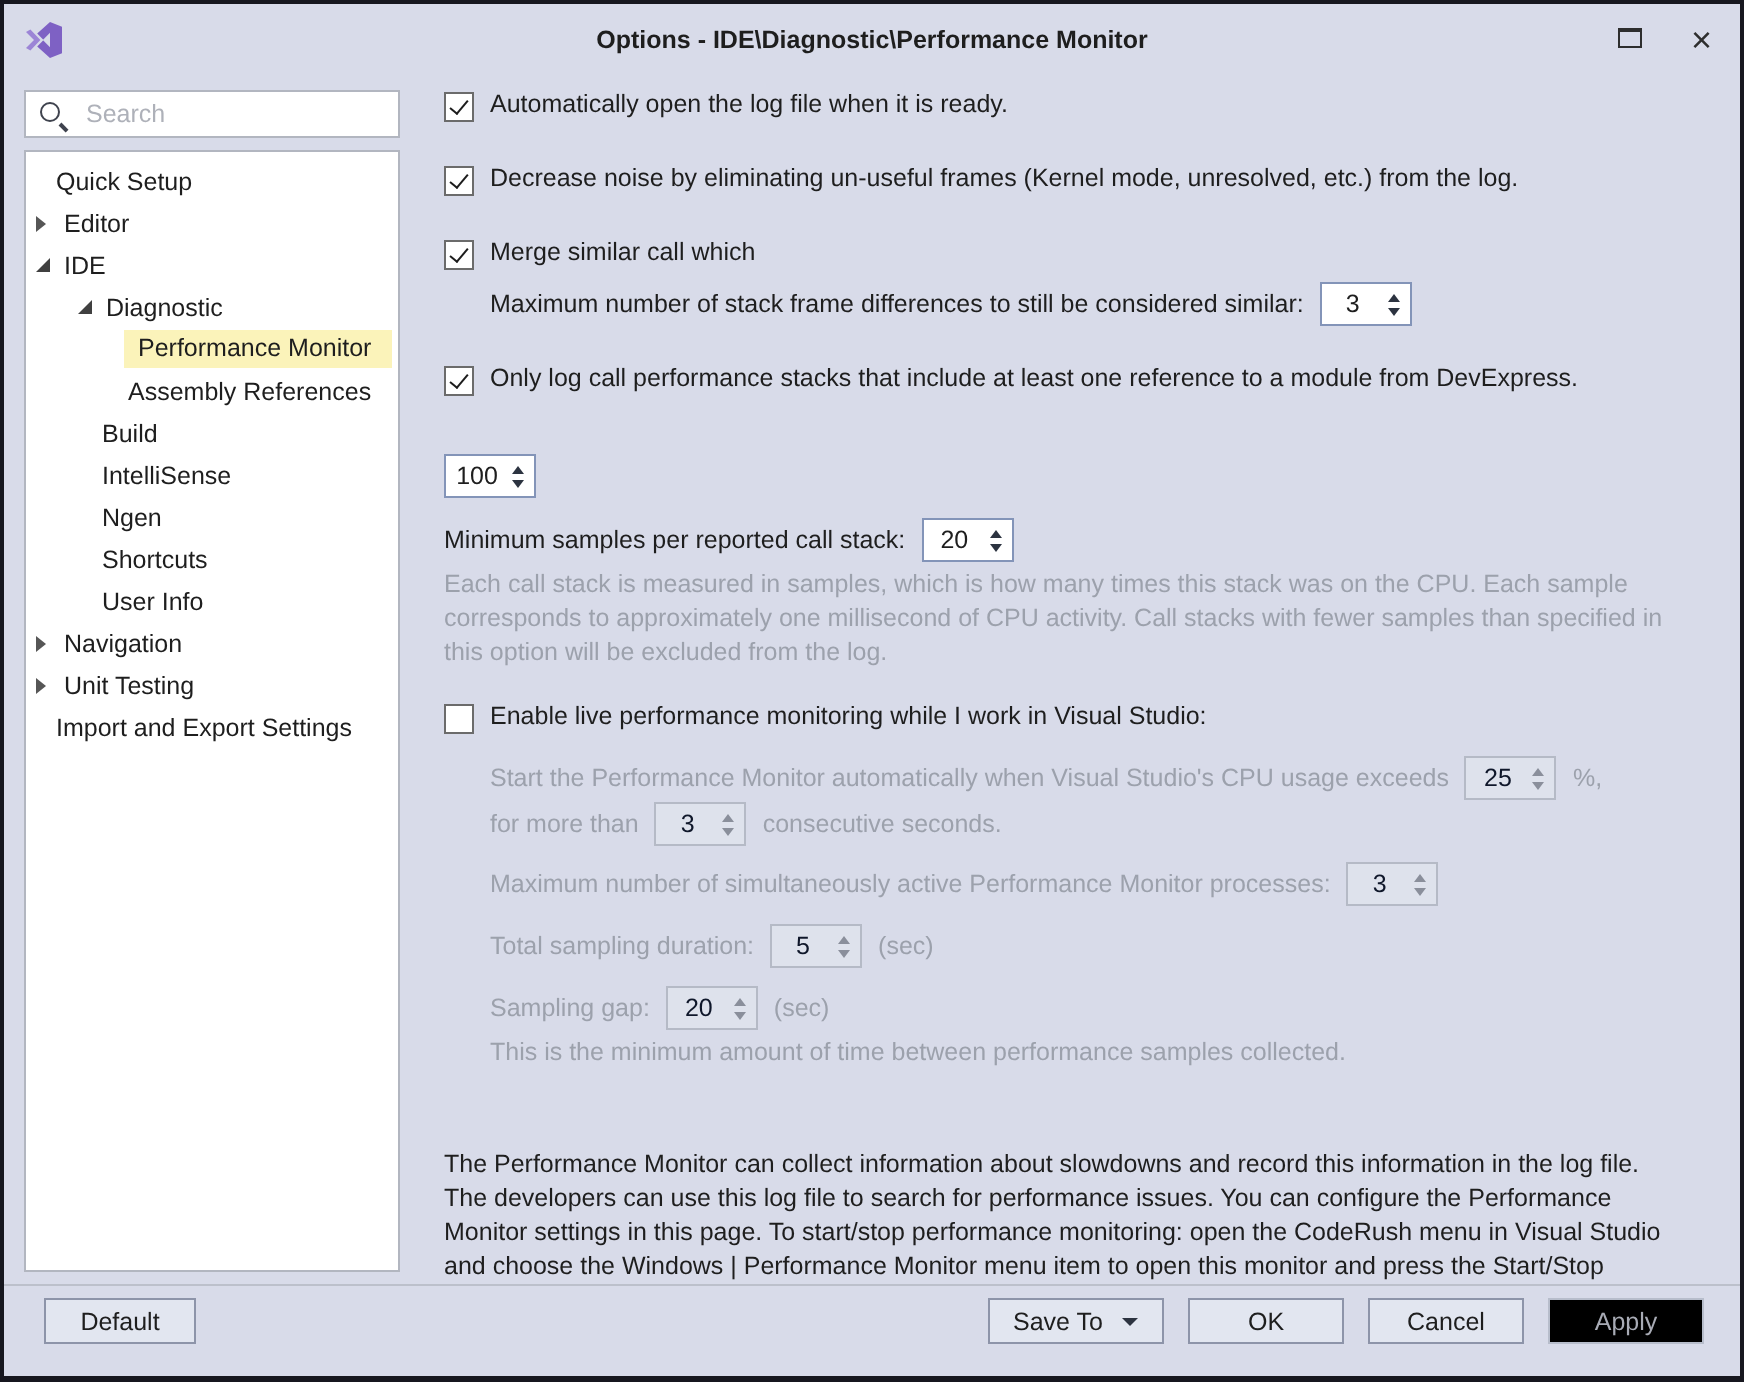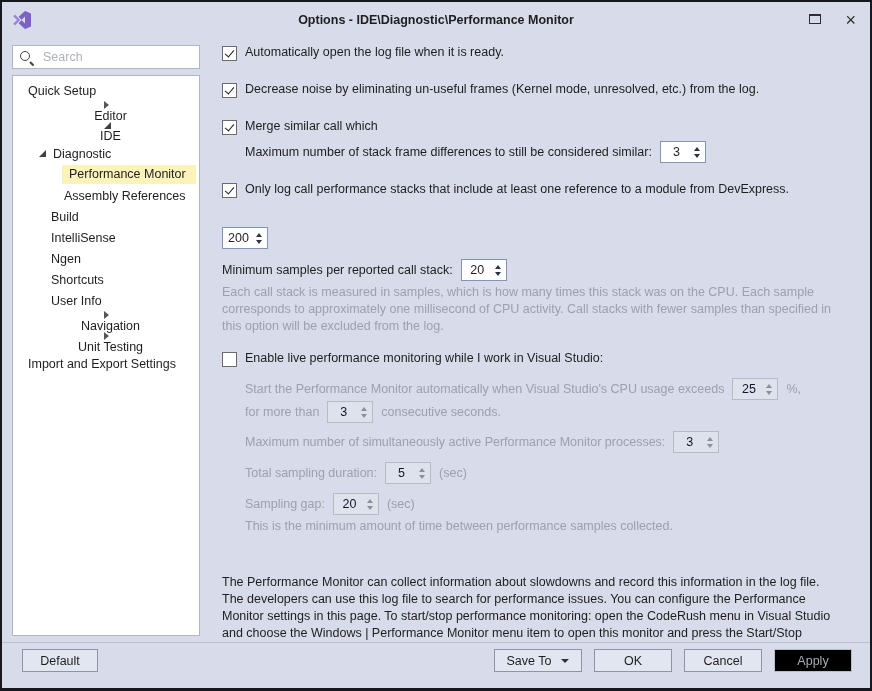--- a/index.html
+++ b/index.html
@@ -28,21 +28,21 @@
   .searchbox input::placeholder{color:#aeb1b9;}
   .mag{position:relative;width:15px;height:15px;flex:none;}
   .mag::before{content:"";position:absolute;left:1px;top:1px;width:8px;height:8px;border:1.6px solid #3f434e;border-radius:50%;}
   .mag::after{content:"";position:absolute;left:11px;top:11px;width:5px;height:2px;background:#3f434e;transform:rotate(45deg);transform-origin:left center;}
   .tree{margin-top:6px;height:561px;background:#fff;border:1px solid #b2b6c0;padding-top:4px;overflow:hidden;}
   .trow{height:21px;display:flex;align-items:center;}
   .arr{width:10px;flex:none;display:flex;justify-content:flex-start;}
   .tri-collapsed{width:0;height:0;border-top:4px solid transparent;border-bottom:4px solid transparent;border-left:5px solid #565656;}
   .tri-expanded{width:0;height:0;border-left:7px solid transparent;border-bottom:7px solid #404040;}
   .tlabel{margin-left:4px;white-space:nowrap;}
-  .lvl0a{padding-left:5px;flex-direction:column;}   
+  .lvl0a{padding-left:5px;}   
   .lvl0n{padding-left:15px;}  
   .lvl1a{padding-left:26px;}  
   .lvl1n{padding-left:38px;}  
   .lvl2n{padding-left:45px;}  
   .trow.selected .tlabel{flex:1;background:#fbf3ba;padding:2px 0 3px 7px;margin-right:3px;}
   
   .content{flex:1;margin-left:22px;padding-top:7px;overflow:hidden;}
   .cbrow{display:flex;align-items:flex-start;gap:8px;min-height:18px;}
   .sprow{display:flex;align-items:center;gap:8px;height:22px;}
   .ind{margin-left:23px;}
@@ -189,21 +189,21 @@
         </span>
       </div>
 
       <div class="cbrow m17">
         <span class="cb checked"></span>
         <span>Only log call performance stacks that include at least one reference to a module from DevExpress.</span>
       </div>
 
       <div class="sprow m10">
         <span class="spin">
-          <span class="val">200</span>
+          <span class="val">100</span>
           <span class="arrows">
               <span class="au"></span>
               <span class="ad"></span>
             </span>
         </span>
       </div>
 
       <div class="sprow m3">
         <span>Minimum samples per reported call stack:</span>
         <span class="spin">

